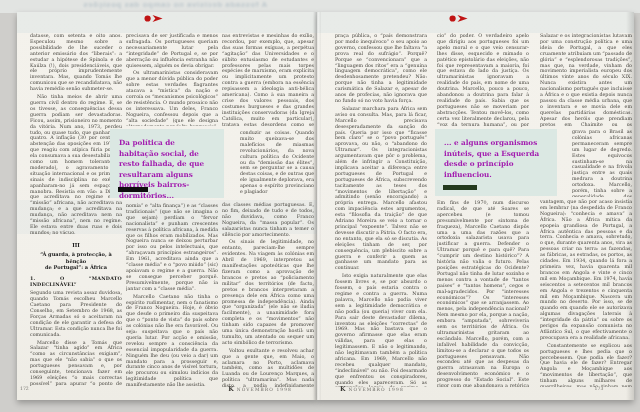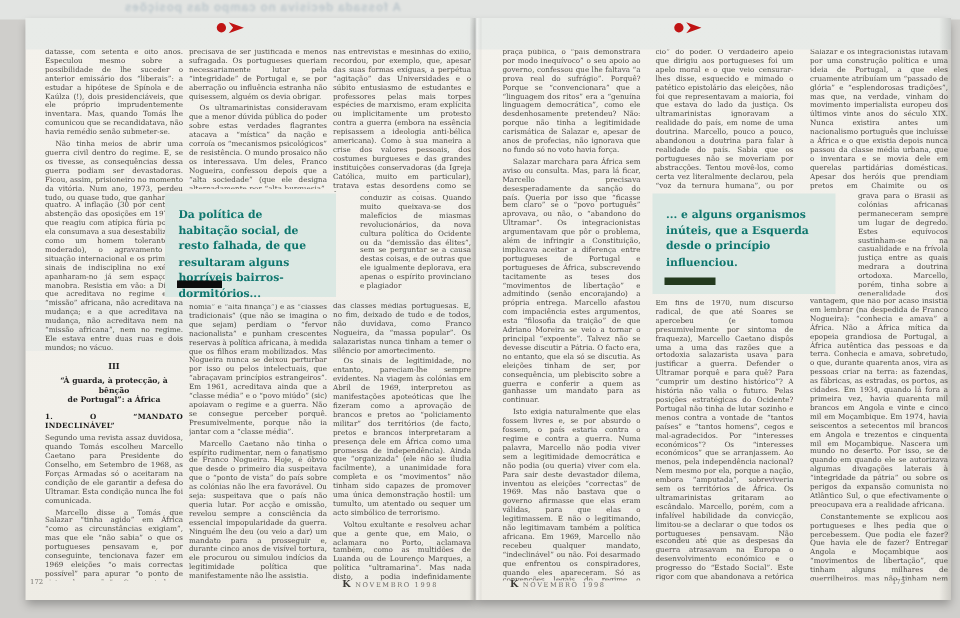--- a/index.html
+++ b/index.html
@@ -35,21 +35,21 @@
   .c2bL{left:126px;top:203px;width:92px;height:184px;}
   .c3aL{left:222px;top:33px;width:92px;height:95px;}
   .c3nL{left:240px;top:130px;width:74px;height:70px;}
   .c3bL{left:222px;top:202px;width:92px;height:185px;}
   .c1R{left:335px;top:33px;width:92px;height:354px;}
   .c2aR{left:437px;top:33px;width:92px;height:94px;}
   .c2bR{left:437px;top:200px;width:92px;height:187px;}
   .c3aR{left:540px;top:33px;width:92px;height:94px;}
   .c3nR{left:572px;top:129px;width:60px;height:68px;}
   .c3bR{left:540px;top:199px;width:92px;height:188px;}
-  .quote{position:absolute;background:#dbe8e3;color:#0f766e;}
+  .quote{position:absolute;background:#dbe8e3;color:#a21caf;}
   .quote .qt{margin:9px 9px 4px 9px;font-weight:bold;font-size:7.2px;line-height:10.6px;text-align:left;}
   .qbar{position:absolute;left:8px;bottom:6px;width:30px;height:5px;}
   .qL{left:110px;top:129px;width:114px;height:69px;}
   .qR{left:435px;top:129px;width:122px;height:67px;}
   .footer-num{position:absolute;font-size:4.6px;color:#76746f;}
   .fnL{left:20px;top:386px;}
   .fnR{left:588px;top:386px;width:22px;text-align:center;}
   .brand{position:absolute;top:385px;font-size:4.4px;color:#6d6b66;letter-spacing:1.1px;
          font-family:"DejaVu Serif",serif;}
   .brand .k{font-weight:bold;font-size:6.4px;color:#3a3834;letter-spacing:0;margin-right:3px;}

